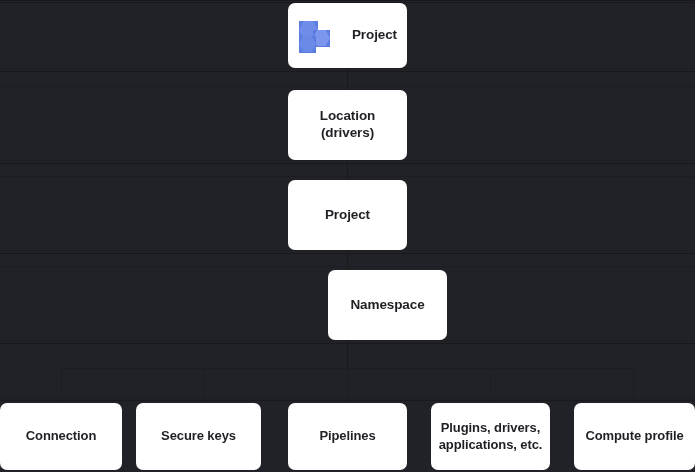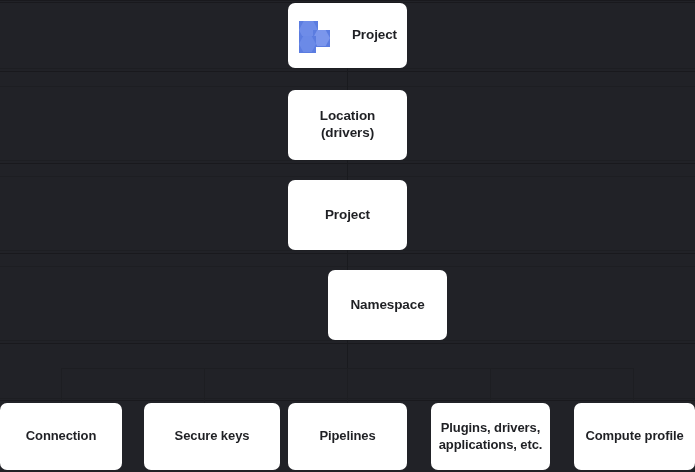--- a/index.html
+++ b/index.html
@@ -108,21 +108,21 @@
   .hex-b i { background: #7b96ec; }
   .hex-c i { background: #6b8ae7; }
 
   
   .node.leaf {
     top: 403px;
     height: 67px;
     font-size: 13px;
   }
   .leaf-0 { left: 0px;   width: 122px; }
-  .leaf-1 { left: 144px; width: 136px; align-items: center; }
+  .leaf-1 { left: 136px; width: 125px; align-items: center; }
   .leaf-2 { left: 288px; width: 119px; }
   .leaf-3 { left: 431px; width: 119px; }
   .leaf-4 { left: 574px; width: 121px; text-align: center; }
 </style>
 </head>
 <body>
 
 <div id="canvas">
 
   <div class="band" style="top:0px;"></div>

